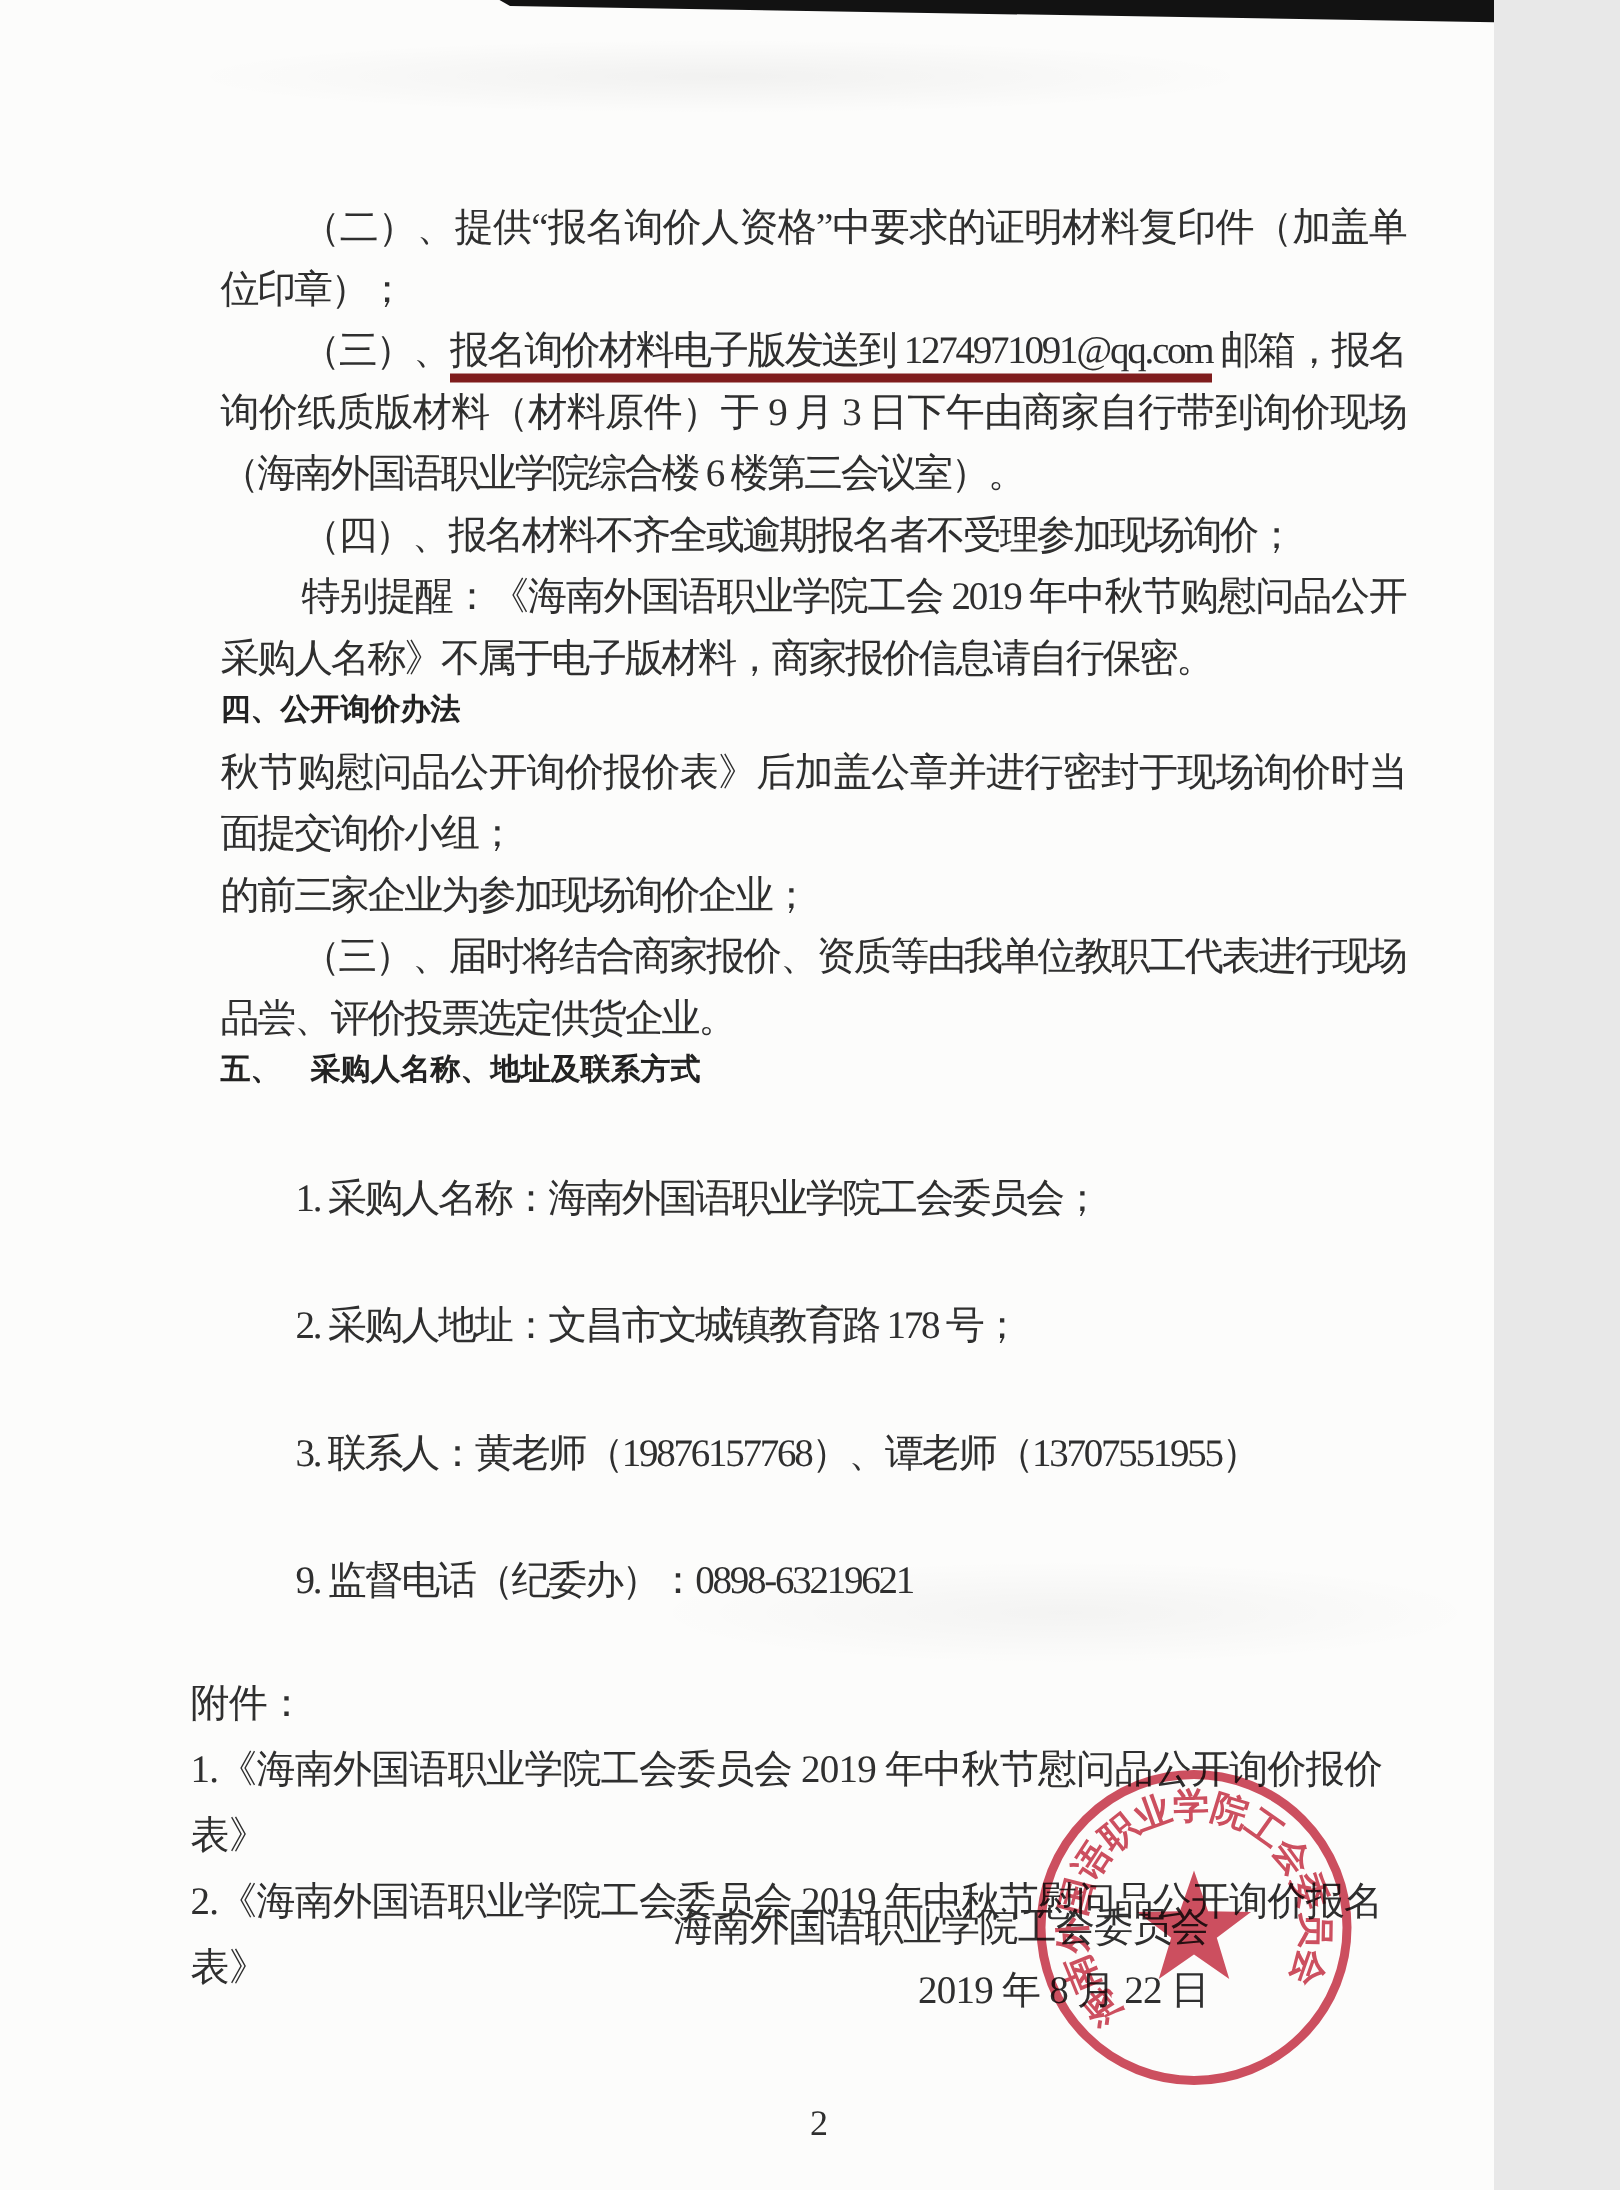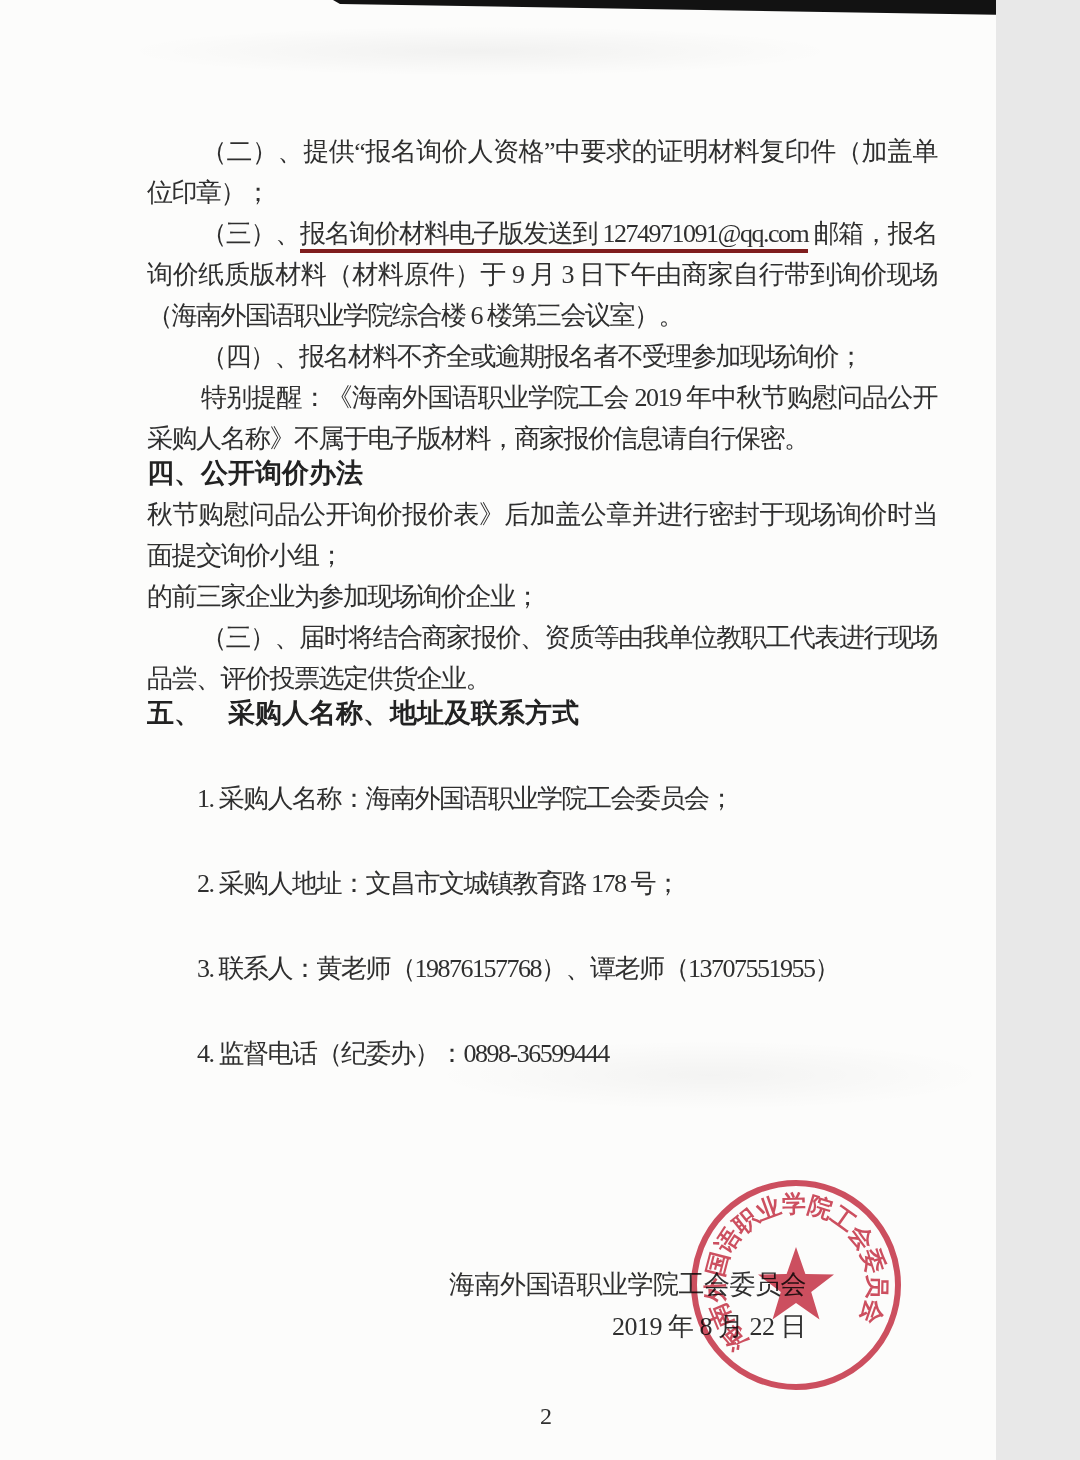--- a/index.html
+++ b/index.html
@@ -14,28 +14,28 @@
   
   .col{
     position:absolute;left:147px;top:131px;width:790px;
     font-size:26px;line-height:41px;letter-spacing:-1.5px;
   }
   .tline{text-align:justify;text-align-last:justify;text-justify:inter-character;}
   .tline.end{text-align-last:left;}
   .tline.ind{text-indent:54px;}
   .heading{
     font-family:"Liberation Sans", sans-serif;
-    font-weight:700;font-size:27px;letter-spacing:0;
+    font-weight:700;font-size:20px;letter-spacing:0;
     margin-top:-6px;color:#222;
   }
   .list{margin-left:50px;}
   .list .tline{text-align:left;text-align-last:left;margin-top:44px;}
   .attach{margin-top:40px;margin-left:-20px;line-height:44px;letter-spacing:-0.5px;}
   .attach .tline{text-align:left;text-align-last:left;}
-  .u{border-bottom:4px solid #7f1d1d;padding-bottom:1px;}
+  .u{border-bottom:6px solid #7f1d1d;padding-bottom:1px;}
   
   .sig{
     position:absolute;right:190px;top:1264px;
     font-size:26px;line-height:42px;letter-spacing:-0.5px;
     text-align:right;color:#2f2f2f;
   }
   
   .seal{
     position:absolute;left:681px;top:1170px;
     mix-blend-mode:multiply;opacity:0.88;
@@ -99,23 +99,28 @@
       <div class="tline ind">（三）、届时将结合商家报价、资质等由我单位教职工代表进行现场</div>
       <div class="tline end">品尝、评价投票选定供货企业。</div>
     </div>
 
     <div class="heading">五、　采购人名称、地址及联系方式</div>
 
     <div class="list">
       <div class="tline">1. 采购人名称：海南外国语职业学院工会委员会；</div>
       <div class="tline">2. 采购人地址：文昌市文城镇教育路 178 号；</div>
       <div class="tline">3. 联系人：黄老师（19876157768）、谭老师（13707551955）</div>
-      <div class="tline">4. 监督电话（纪委办）：0898-36599444</div>
+      <div class="tline">9. 监督电话（纪委办）：0898-63219621</div>
     </div>
 
+    <div class="attach">
+      <div class="tline">附件：</div>
+      <div class="tline">1.《海南外国语职业学院工会委员会 2019 年中秋节慰问品公开询价报价表》</div>
+      <div class="tline">2.《海南外国语职业学院工会委员会 2019 年中秋节慰问品公开询价报名表》</div>
+    </div>
 
   </div>
 
   <div class="sig">
     <div>海南外国语职业学院工会委员会</div>
     <div>2019 年 8 月 22 日</div>
   </div>
 
   <svg class="seal" width="230" height="230" viewBox="0 0 230 230">
     <defs>

